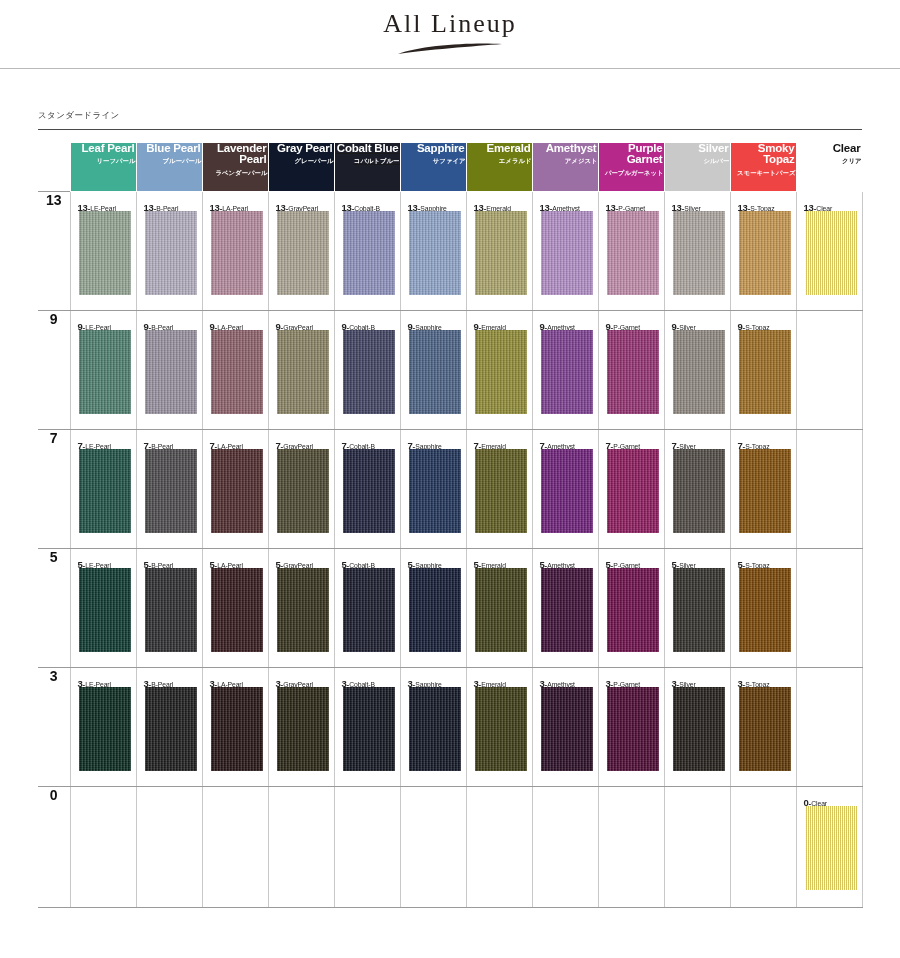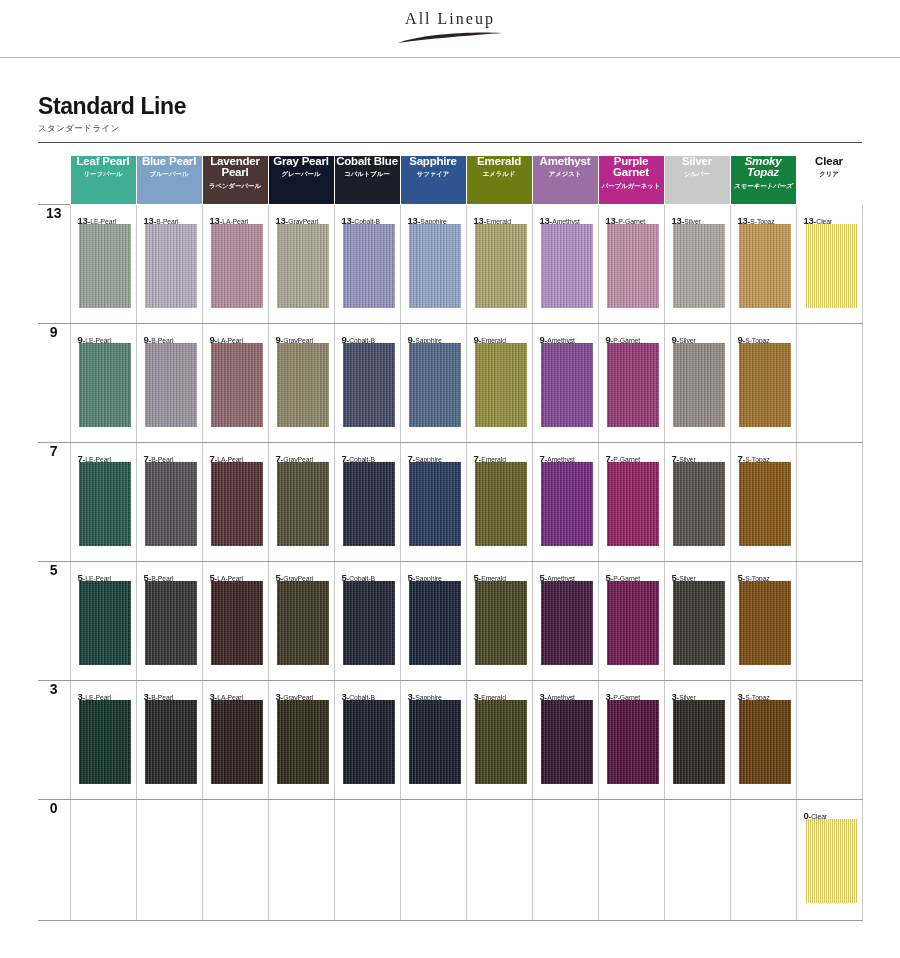--- a/index.html
+++ b/index.html
@@ -17,21 +17,21 @@
   }
 
   
   .masthead {
     width: 100%;
     padding-top: 10px;
     text-align: center;
   }
   .masthead-title {
     font-family: "Liberation Serif", serif;
-    font-size: 16px;
+    font-size: 26px;
     letter-spacing: 2px;
     color: #241f1c;
     line-height: 1.1;
   }
   .masthead-swoosh {
     margin: 3px auto 0;
     width: 108px;
     height: 14px;
     position: relative;
   }
@@ -101,21 +101,21 @@
   col.numcol { width: 32px; }
 
   .hdr-blank {
     border: none;
     background: #ffffff;
   }
 
   th.swatch-hdr {
     height: 48px;
     border: 1px solid #ffffff;
-    text-align: center;
+    text-align: right;
     vertical-align: middle;
     position: relative;
   }
   .hdr-en {
     font-family: "Liberation Sans Narrow", "Liberation Sans", sans-serif;
     font-weight: bold;
     font-size: 11.5px;
     line-height: 11.5px;
     letter-spacing: -0.2px;
     display: block;
@@ -221,21 +221,20 @@
   <div class="masthead-title">All  Lineup</div>
   <div class="masthead-swoosh">
     <svg width="108" height="14" viewBox="0 0 108 14">
       <path d="M2 12 C 24 3, 78 0, 106 2 C 80 4, 28 8, 2 12 Z" fill="#2b2320"></path>
     </svg>
   </div>
   <div class="masthead-rule"></div>
 </div>
 
 <div class="section section-head">
-  <div class="section-title">Standard Line</div>
   <div class="section-subtitle">スタンダードライン</div>
   <div class="section-rule"></div>
 </div>
 
 <div class="chart-wrap">
   <table class="chart">
     <colgroup id="chart-colgroup">
         <col class="numcol">
         <col style="width: 66px;">
         <col style="width: 66px;">
@@ -286,21 +285,21 @@
             <span class="hdr-jp">アメジスト</span>
           </th>
           <th class="swatch-hdr light-text" style="background: rgb(183, 40, 139);">
             <span class="hdr-en">Purple Garnet</span>
             <span class="hdr-jp">パープルガーネット</span>
           </th>
           <th class="swatch-hdr light-text" style="background: rgb(201, 201, 201);">
             <span class="hdr-en">Silver</span>
             <span class="hdr-jp">シルバー</span>
           </th>
-          <th class="swatch-hdr light-text" style="background: #15803d; font-style: italic;">
+          <th class="swatch-hdr light-text" style="background: #ef4444;">
             <span class="hdr-en">Smoky Topaz</span>
             <span class="hdr-jp">スモーキートパーズ</span>
           </th>
           <th class="swatch-hdr dark-text" style="background: rgb(255, 255, 255);">
             <span class="hdr-en">Clear</span>
             <span class="hdr-jp">クリア</span>
           </th>
         </tr>
     </thead>
     <tbody id="chart-body">

